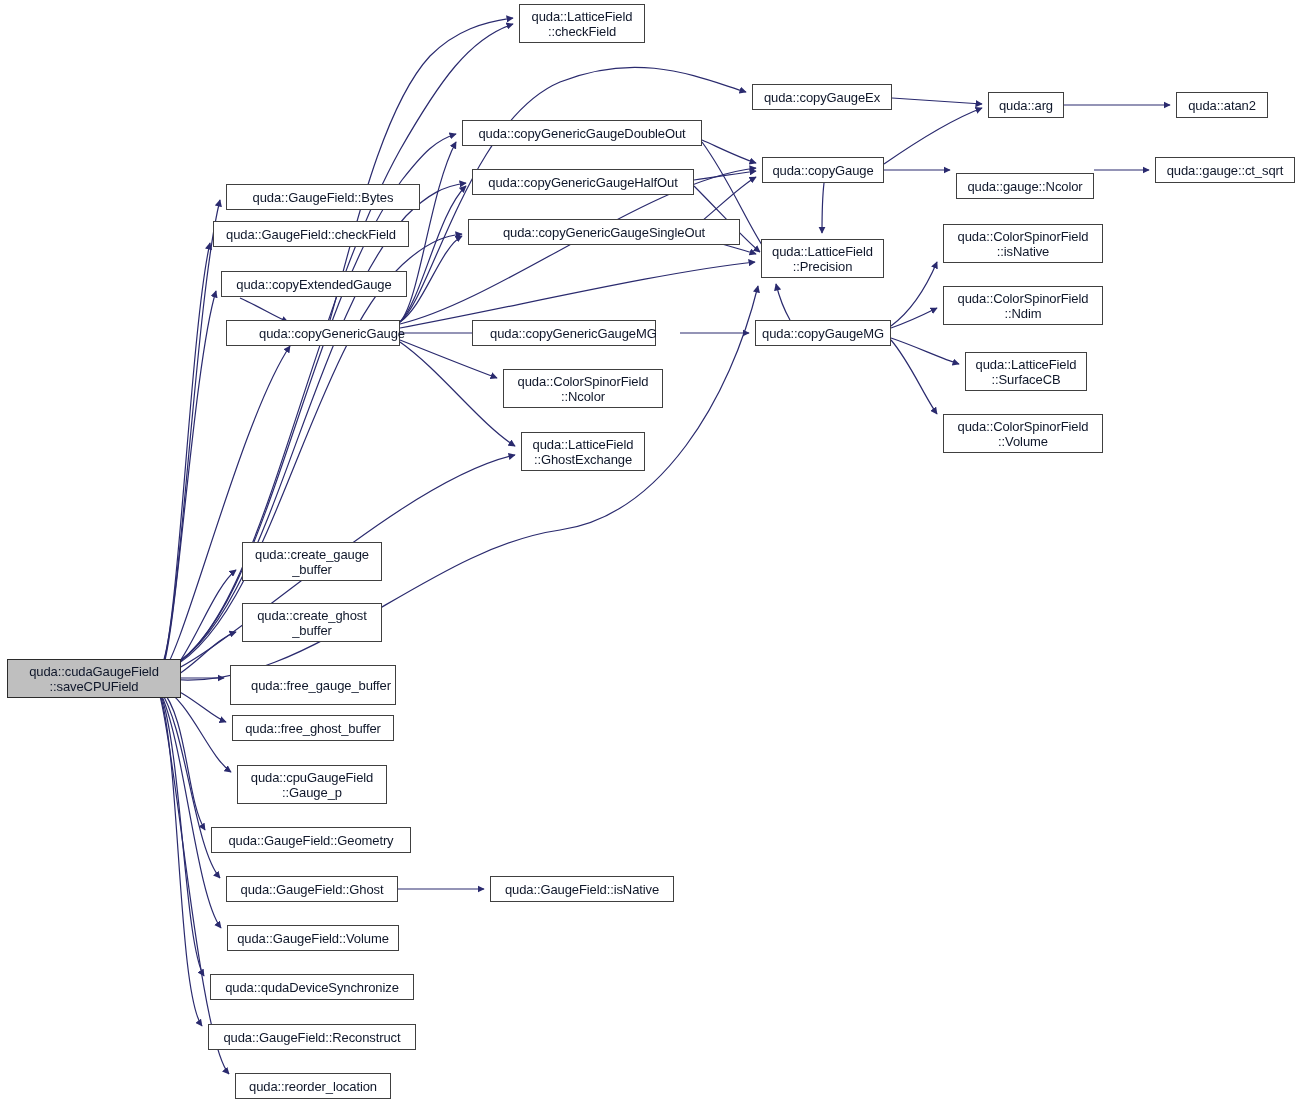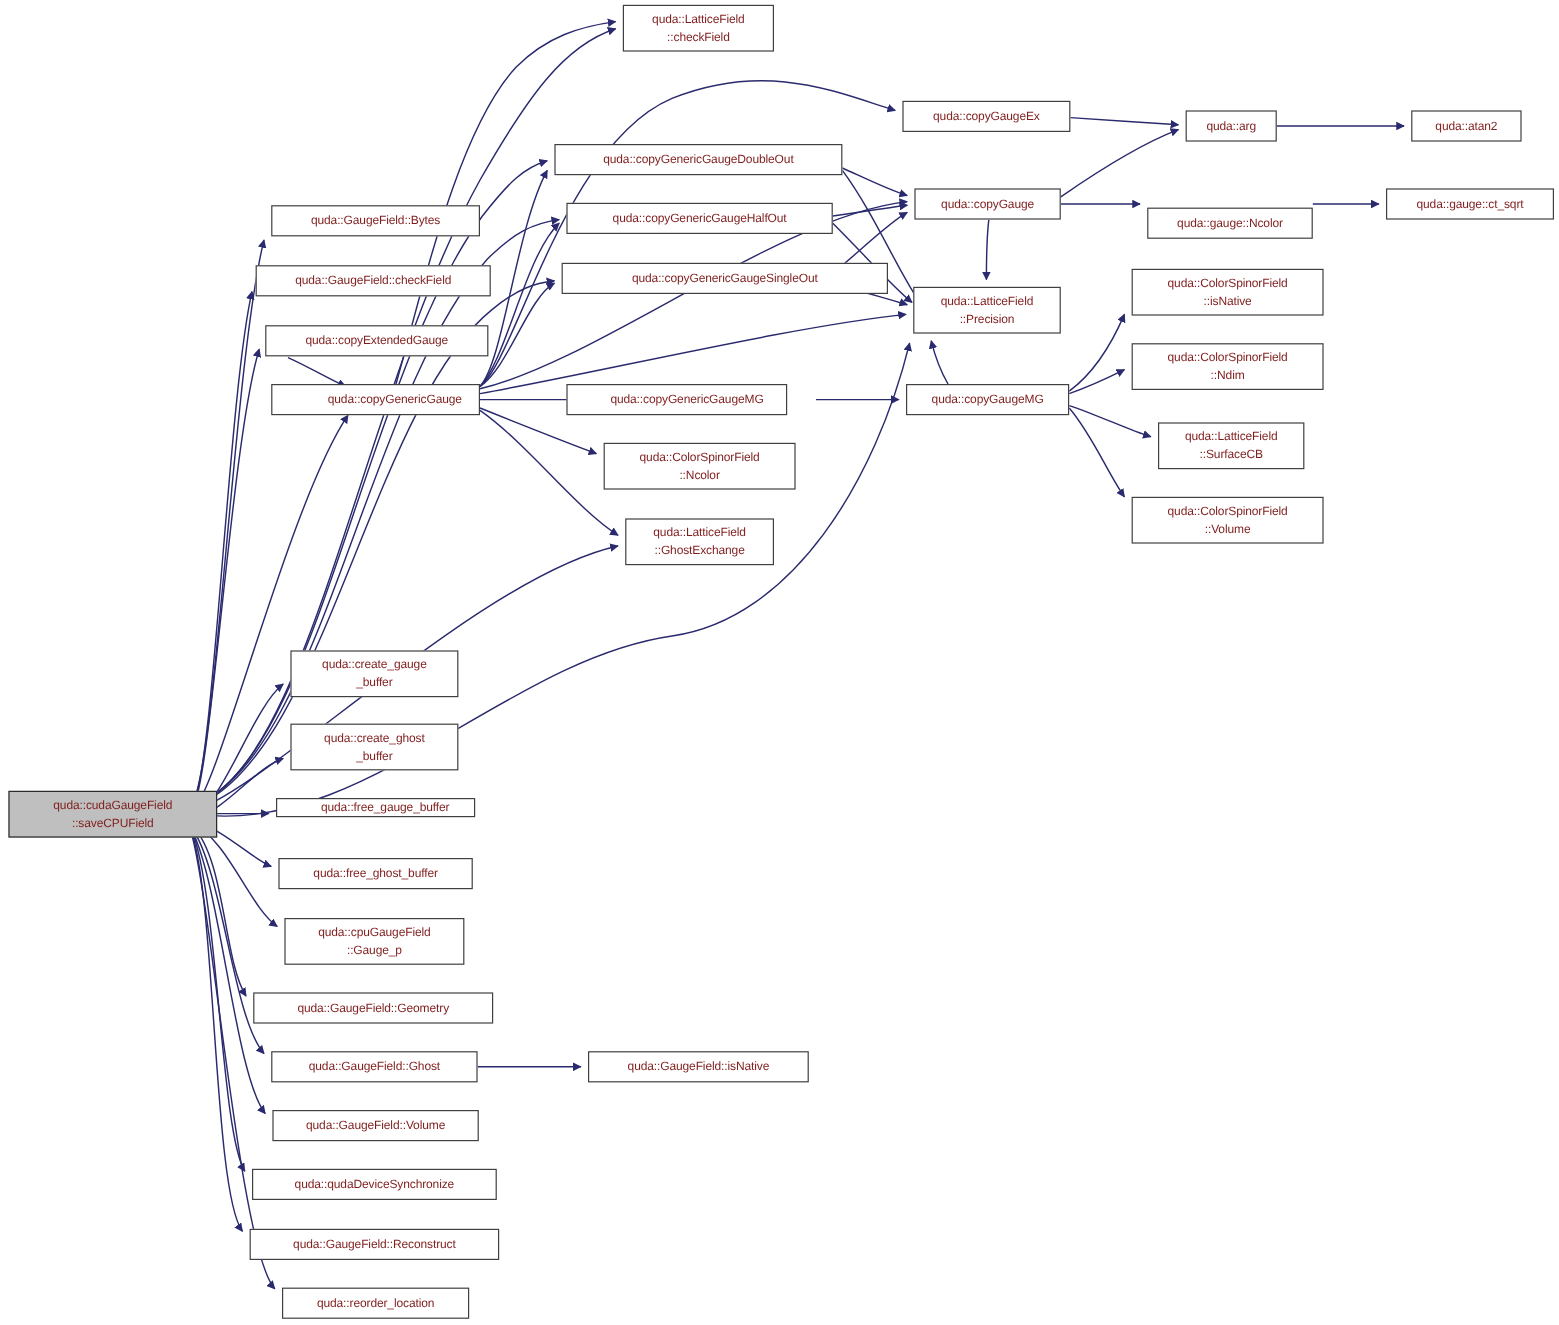--- a/index.html
+++ b/index.html
@@ -21,22 +21,22 @@
     left: 0; top: 0;
     width: 1299px;
     height: 1104px;
     pointer-events: none;
   }
   .node {
     position: absolute;
     box-sizing: border-box;
     border: 1px solid #404040;
     background: #ffffff;
-    color: #7f1d1d;
-    font-size: 10px;
+    color: #0f172a;
+    font-size: 13px;
     line-height: 15px;
     text-align: center;
     display: flex;
     align-items: center;
     justify-content: center;
     white-space: pre-line;
     letter-spacing: -0.1px;
     z-index: 5;
   }
   .node.root {
@@ -115,21 +115,21 @@
   </svg>
   <div id="nodes-group">
       <div class="node root" style="left: 7px; top: 659px; width: 174px; height: 39px;"><span class="node-label">quda::cudaGaugeField
 ::saveCPUField</span></div>
       <div class="node" style="left: 519px; top: 4px; width: 126px; height: 39px;"><span class="node-label">quda::LatticeField
 ::checkField</span></div>
       <div class="node" style="left: 752px; top: 84px; width: 140px; height: 26px;"><span class="node-label">quda::copyGaugeEx</span></div>
       <div class="node" style="left: 988px; top: 92px; width: 76px; height: 26px;"><span class="node-label">quda::arg</span></div>
       <div class="node" style="left: 1176px; top: 92px; width: 92px; height: 26px;"><span class="node-label">quda::atan2</span></div>
       <div class="node" style="left: 462px; top: 120px; width: 240px; height: 26px;"><span class="node-label">quda::copyGenericGaugeDoubleOut</span></div>
-      <div class="node" style="left: 226px; top: 171px; width: 174px; height: 26px;"><span class="node-label">quda::GaugeField::Bytes</span></div>
+      <div class="node" style="left: 226px; top: 184px; width: 194px; height: 26px;"><span class="node-label">quda::GaugeField::Bytes</span></div>
       <div class="node" style="left: 472px; top: 169px; width: 222px; height: 26px;"><span class="node-label">quda::copyGenericGaugeHalfOut</span></div>
       <div class="node" style="left: 762px; top: 157px; width: 122px; height: 26px;"><span class="node-label">quda::copyGauge</span></div>
       <div class="node" style="left: 956px; top: 157px; width: 138px; height: 26px; margin-top: 16px;"><span class="node-label">quda::gauge::Ncolor</span></div>
       <div class="node" style="left: 1155px; top: 157px; width: 140px; height: 26px;"><span class="node-label">quda::gauge::ct_sqrt</span></div>
       <div class="node" style="left: 213px; top: 221px; width: 196px; height: 26px;"><span class="node-label">quda::GaugeField::checkField</span></div>
       <div class="node" style="left: 468px; top: 219px; width: 272px; height: 26px;"><span class="node-label">quda::copyGenericGaugeSingleOut</span></div>
       <div class="node" style="left: 943px; top: 224px; width: 160px; height: 39px;"><span class="node-label">quda::ColorSpinorField
 ::isNative</span></div>
       <div class="node" style="left: 761px; top: 239px; width: 123px; height: 39px;"><span class="node-label">quda::LatticeField
 ::Precision</span></div>
@@ -144,21 +144,21 @@
       <div class="node" style="left: 503px; top: 369px; width: 160px; height: 39px;"><span class="node-label">quda::ColorSpinorField
 ::Ncolor</span></div>
       <div class="node" style="left: 943px; top: 414px; width: 160px; height: 39px;"><span class="node-label">quda::ColorSpinorField
 ::Volume</span></div>
       <div class="node" style="left: 521px; top: 432px; width: 124px; height: 39px;"><span class="node-label">quda::LatticeField
 ::GhostExchange</span></div>
       <div class="node" style="left: 242px; top: 542px; width: 140px; height: 39px;"><span class="node-label">quda::create_gauge
 _buffer</span></div>
       <div class="node" style="left: 242px; top: 603px; width: 140px; height: 39px;"><span class="node-label">quda::create_ghost
 _buffer</span></div>
-      <div class="node" style="left: 230px; top: 665px; width: 166px; height: 16px; padding-left: 16px;"><span class="node-label">quda::free_gauge_buffer</span></div>
+      <div class="node" style="left: 230px; top: 665px; width: 166px; height: 40px; padding-left: 16px;"><span class="node-label">quda::free_gauge_buffer</span></div>
       <div class="node" style="left: 232px; top: 715px; width: 162px; height: 26px;"><span class="node-label">quda::free_ghost_buffer</span></div>
       <div class="node" style="left: 237px; top: 765px; width: 150px; height: 39px;"><span class="node-label">quda::cpuGaugeField
 ::Gauge_p</span></div>
       <div class="node" style="left: 211px; top: 827px; width: 200px; height: 26px;"><span class="node-label">quda::GaugeField::Geometry</span></div>
       <div class="node" style="left: 226px; top: 876px; width: 172px; height: 26px;"><span class="node-label">quda::GaugeField::Ghost</span></div>
       <div class="node" style="left: 490px; top: 876px; width: 184px; height: 26px;"><span class="node-label">quda::GaugeField::isNative</span></div>
       <div class="node" style="left: 227px; top: 925px; width: 172px; height: 26px;"><span class="node-label">quda::GaugeField::Volume</span></div>
       <div class="node" style="left: 210px; top: 974px; width: 204px; height: 26px;"><span class="node-label">quda::qudaDeviceSynchronize</span></div>
       <div class="node" style="left: 208px; top: 1024px; width: 208px; height: 26px;"><span class="node-label">quda::GaugeField::Reconstruct</span></div>
       <div class="node" style="left: 235px; top: 1073px; width: 156px; height: 26px;"><span class="node-label">quda::reorder_location</span></div>

